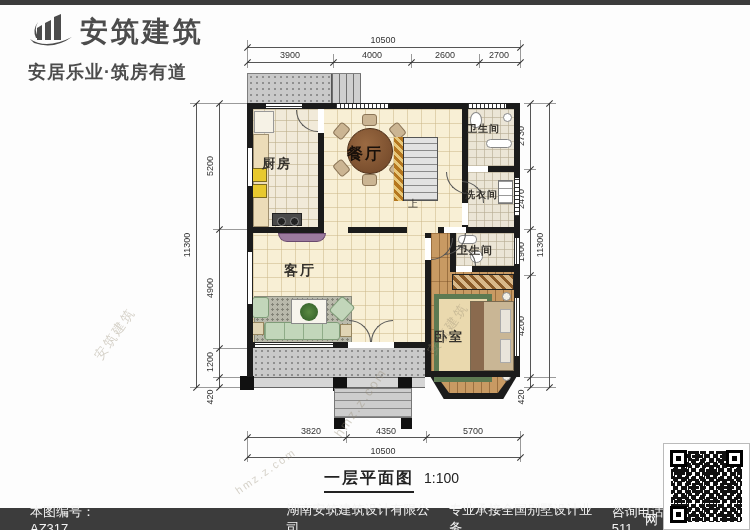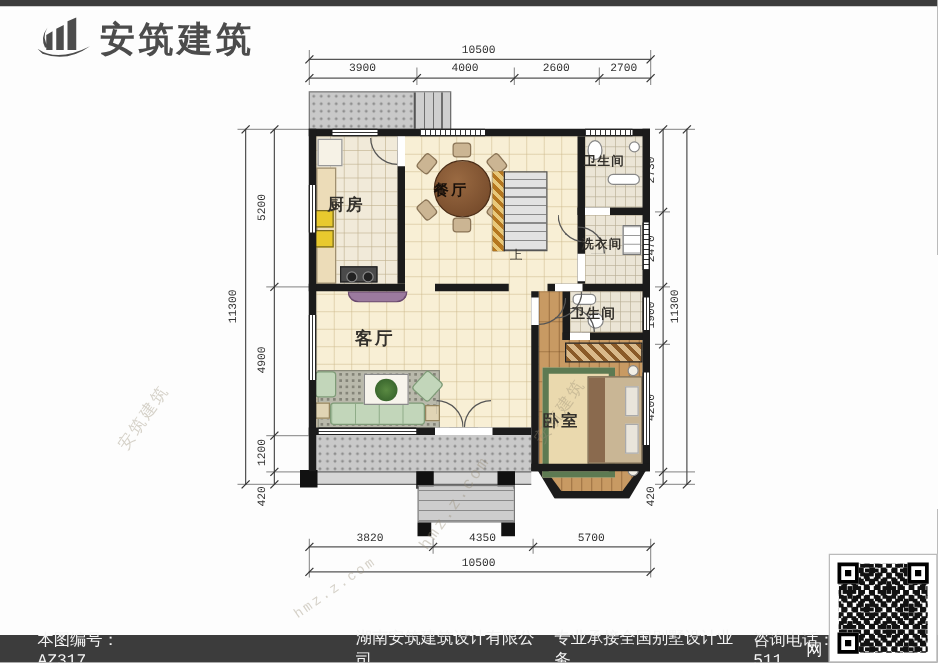--- a/index.html
+++ b/index.html
@@ -1,17 +1,17 @@
 <!DOCTYPE html>
 <html><head>
 <meta charset="utf-8">
 <style>
   html,body{margin:0;padding:0;background:#888;}
   #screen{position:relative;width:750px;height:530px;background:#fdfdfd;overflow:hidden;
-          font-family:Liberation Mono, monospace;}
+          font-family:Liberation Sans, sans-serif;}
   .abs{position:absolute;}
   
   .wall{position:absolute;background:#1b1b1b;}
   .gap{position:absolute;background:#fff;}
   
   .cream{background:#f8efd5;background-image:linear-gradient(rgba(205,185,140,.55) 1px,transparent 1px),linear-gradient(90deg,rgba(205,185,140,.55) 1px,transparent 1px);background-size:14px 14px;}
   .tile-k{background:#f1ead9;background-image:linear-gradient(rgba(190,175,140,.6) 1px,transparent 1px),linear-gradient(90deg,rgba(190,175,140,.6) 1px,transparent 1px);background-size:11px 11px;}
   .tile-b{background:#ebe5d6;background-image:linear-gradient(rgba(185,175,150,.65) 1px,transparent 1px),linear-gradient(90deg,rgba(185,175,150,.65) 1px,transparent 1px);background-size:8px 8px;}
   .wood{background:#c89a63;background-image:linear-gradient(rgba(110,70,30,.4) 1px,transparent 1px),linear-gradient(90deg,rgba(110,70,30,.5) 1px,transparent 1px);background-size:100% 24px,8px 100%;}
   .gray{background:#c9c9c9;background-image:radial-gradient(rgba(95,95,95,.55) 1px,transparent 1.3px);background-size:6px 6px;}
@@ -54,20 +54,21 @@
         <svg width="48" height="40" viewBox="0 0 48 40">
           <polygon points="9,28 14,28 14,13 9,16" fill="#4c4c4c"></polygon>
           <polygon points="17,28 23,28 23,8 17,11" fill="#4c4c4c"></polygon>
           <polygon points="26,28 33,28 33,2 26,5" fill="#4c4c4c"></polygon>
           <path d="M2,27 Q18,38 44,25 Q26,38 6,31 Z" fill="#4c4c4c"></path>
           <path d="M8,26 Q4,18 10,10 Q5,18 11,26 Z" fill="#4c4c4c"></path>
         </svg>
       </span>
       <span style="font-size:28px;font-weight:700;color:#4c4c4c;letter-spacing:3px;margin-left:4px;">安筑建筑</span>
     </div>
+    <div style="font-size:18px;font-weight:700;color:#4c4c4c;letter-spacing:1px;margin-top:8px;">安居乐业·筑房有道</div>
   </div>
 
   <div>
     <div class="ext" style="left:247px;top:40px;width:1px;height:28px;"></div>
     <div class="ext" style="left:333px;top:54px;width:1px;height:14px;"></div>
     <div class="ext" style="left:411px;top:54px;width:1px;height:14px;"></div>
     <div class="ext" style="left:479px;top:54px;width:1px;height:14px;"></div>
     <div class="ext" style="left:520px;top:40px;width:1px;height:28px;"></div>
     <div class="dimline" style="left:247px;top:47px;width:274px;height:1px;"></div>
     <div class="tick" style="left:243px;top:47px;"></div>
@@ -135,21 +136,21 @@
   <div>
     <div class="ext" style="left:247px;top:431px;width:1px;height:31px;"></div>
     <div class="ext" style="left:346px;top:431px;width:1px;height:12px;"></div>
     <div class="ext" style="left:426px;top:431px;width:1px;height:12px;"></div>
     <div class="ext" style="left:520px;top:431px;width:1px;height:31px;"></div>
     <div class="dimline" style="left:247px;top:437px;width:274px;height:1px;"></div>
     <div class="tick" style="left:243px;top:437px;"></div>
       <div class="tick" style="left:342px;top:437px;"></div>
     <div class="tick" style="left:422px;top:437px;"></div>
       <div class="tick" style="left:516px;top:437px;"></div>
-    <div class="dimtext" style="left:271px;top:426px;width:50px;">3820</div>
+    <div class="dimtext" style="left:271px;top:426px;width:50px;text-align:right;">3820</div>
     <div class="dimtext" style="left:361px;top:426px;width:50px;">4350</div>
     <div class="dimtext" style="left:448px;top:426px;width:50px;">5700</div>
     <div class="dimline" style="left:247px;top:457px;width:274px;height:1px;"></div>
     <div class="tick" style="left:243px;top:457px;"></div>
       <div class="tick" style="left:516px;top:457px;"></div>
     <div class="dimtext" style="left:358px;top:446px;width:50px;">10500</div>
   </div>
 
   <div class="abs gray" style="left:247px;top:73px;width:114px;height:31px;border:1px solid #7e7e7e;box-sizing:border-box;"></div>
   <div class="abs" style="left:331px;top:74px;width:29px;height:29px;background:repeating-linear-gradient(90deg,#6f6f6f 0 1px,#cfcfcf 1px 7px);border-left:1px solid #555;"></div>
@@ -258,33 +259,37 @@
   <div class="win-v" style="left:247px;top:252px;height:52px;"></div>
   <div class="win-h" style="left:266px;top:103px;width:36px;"></div>
   <div class="win-hs" style="left:336px;top:103px;width:52px;"></div>
   <div class="win-hs" style="left:468px;top:103px;width:38px;"></div>
   <div class="win-vs" style="left:514px;top:178px;height:38px;"></div>
   <div class="win-v" style="left:514px;top:238px;height:26px;"></div>
   <div class="win-v" style="left:514px;top:298px;height:58px;"></div>
   <div class="win-h" style="left:255px;top:342px;width:78px;"></div>
 
   <div class="roomlabel" style="left:262px;top:155px;font-size:13px;">厨房</div>
-  <div class="roomlabel" style="left:347px;top:144px;font-size:12px;color:#18100a;">餐厅</div>
+  <div class="roomlabel" style="left:347px;top:144px;font-size:16px;color:#18100a;">餐厅</div>
   <div class="roomlabel" style="left:467px;top:122px;font-size:10px;letter-spacing:1px;">卫生间</div>
   <div class="roomlabel" style="left:465px;top:188px;font-size:10px;letter-spacing:1px;">洗衣间</div>
   <div class="roomlabel" style="left:284px;top:262px;font-size:14px;">客厅</div>
   <div class="roomlabel" style="left:457px;top:243px;font-size:11px;letter-spacing:1px;">卫生间</div>
   <div class="roomlabel" style="left:434px;top:328px;font-size:13px;">卧室</div>
   <div class="roomlabel" style="left:408px;top:197px;font-size:10px;font-weight:400;">上</div>
 
   <div class="wm" style="left:85px;top:325px;transform:rotate(-55deg);">安筑建筑</div>
   <div class="wm" style="left:418px;top:320px;transform:rotate(-55deg);">安筑建筑</div>
   <div class="wm" style="left:320px;top:395px;transform:rotate(-55deg);">hmz.z.com</div>
   <div class="wm" style="left:230px;top:465px;transform:rotate(-35deg);font-size:11px;">hmz.z.com</div>
 
+  <div class="abs" style="left:324px;top:468px;display:flex;align-items:baseline;">
+    <span style="font-size:16px;font-weight:700;color:#222;letter-spacing:2px;border-bottom:2px solid #222;padding-bottom:2px;">一层平面图</span>
+    <span style="font-size:14px;color:#222;margin-left:10px;">1:100</span>
+  </div>
 
   <div id="footer-bar">
     <span style="margin-left:30px;">本图编号：AZ317</span>
     <span style="margin-left:158px;">湖南安筑建筑设计有限公司</span>
     <span style="margin-left:14px;">专业承接全国别墅设计业务</span>
     <span style="margin-left:14px;">咨询电话：400-8070-511</span>
   </div>
   <span style="position:absolute;left:645px;top:511px;color:#fff;font-size:13px;z-index:3;">网</span>
 
   <div class="abs" style="left:663px;top:443px;width:87px;height:87px;background:#fff;z-index:4;border:1px solid #bbb;box-sizing:border-box;">

